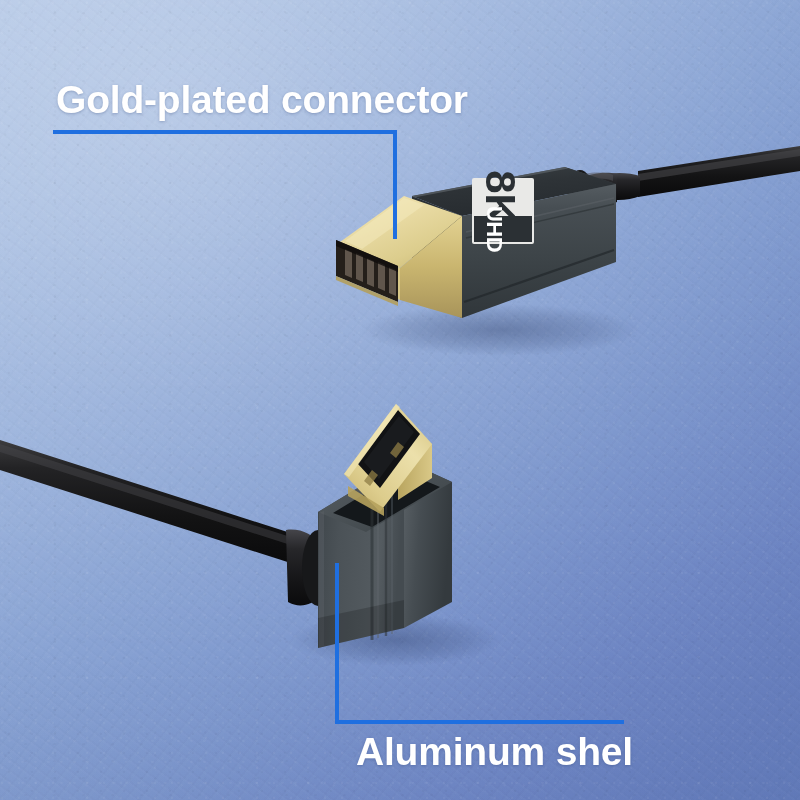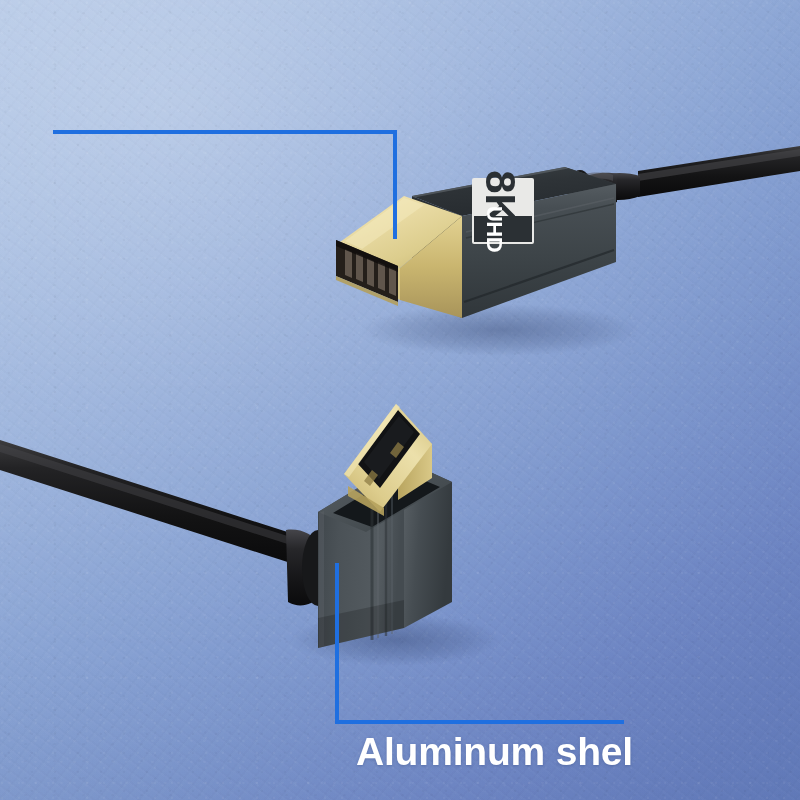--- a/index.html
+++ b/index.html
@@ -290,16 +290,17 @@
 
       <path d="M 348 486 L 384 508 L 384 516 L 348 496 Z" fill="#b6a25d" opacity="0.9"></path>
     </g>
   </svg>
 
   <svg id="callouts" viewBox="0 0 800 800" width="800" height="800">
     <polyline points="55,132 395,132 395,237" fill="none" stroke="#1f6fe0" stroke-width="4" stroke-linecap="square" stroke-linejoin="miter"></polyline>
     <polyline points="337,565 337,722 622,722" fill="none" stroke="#1f6fe0" stroke-width="4" stroke-linecap="square" stroke-linejoin="miter"></polyline>
   </svg>
 
+  <div class="label" id="label-top">Gold-plated connector</div>
 
   <div class="label" id="label-bottom">Aluminum shel</div>
 
 </div>
 
 </body></html>

